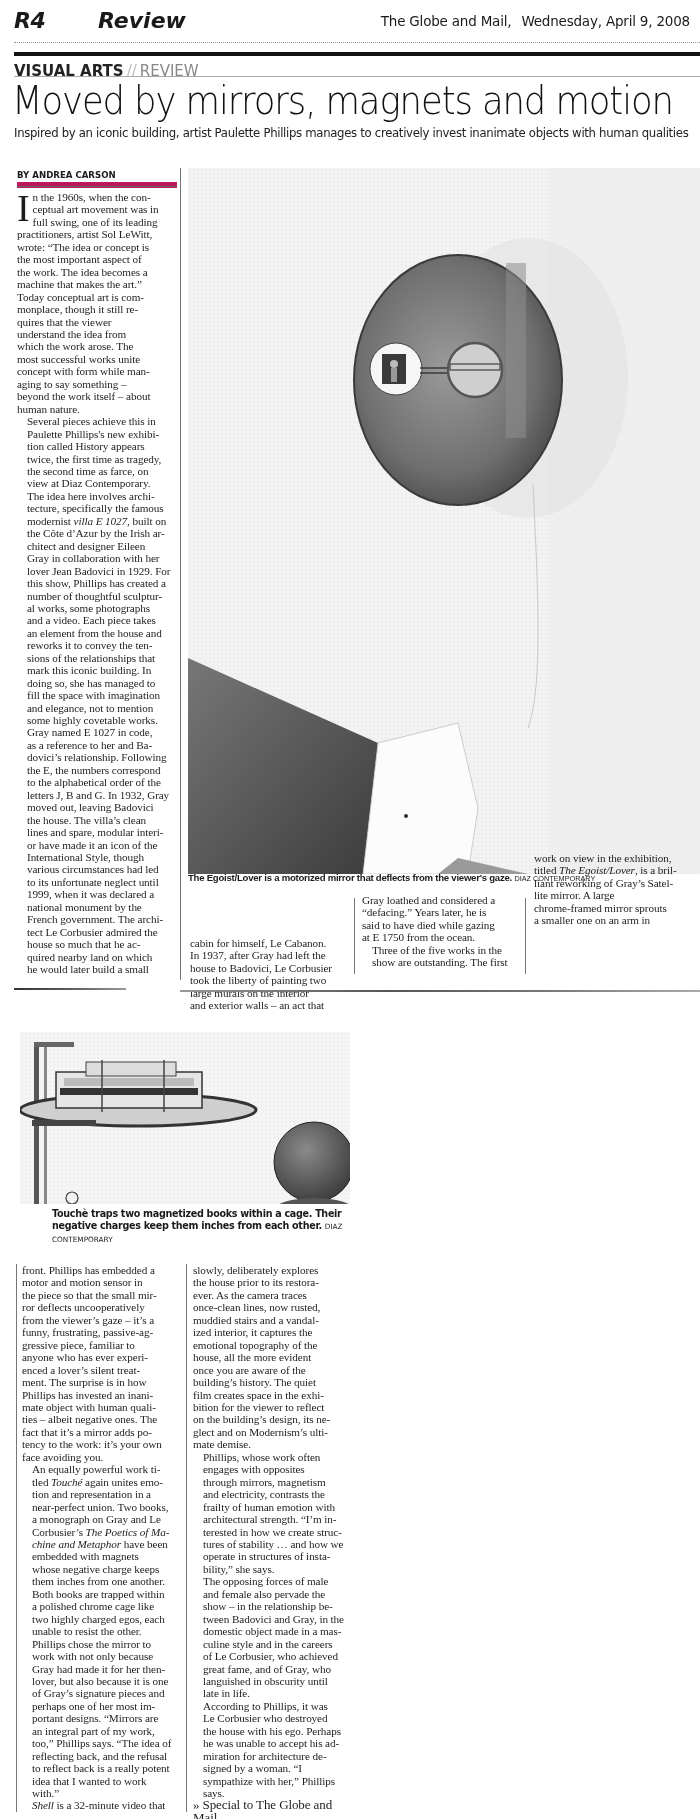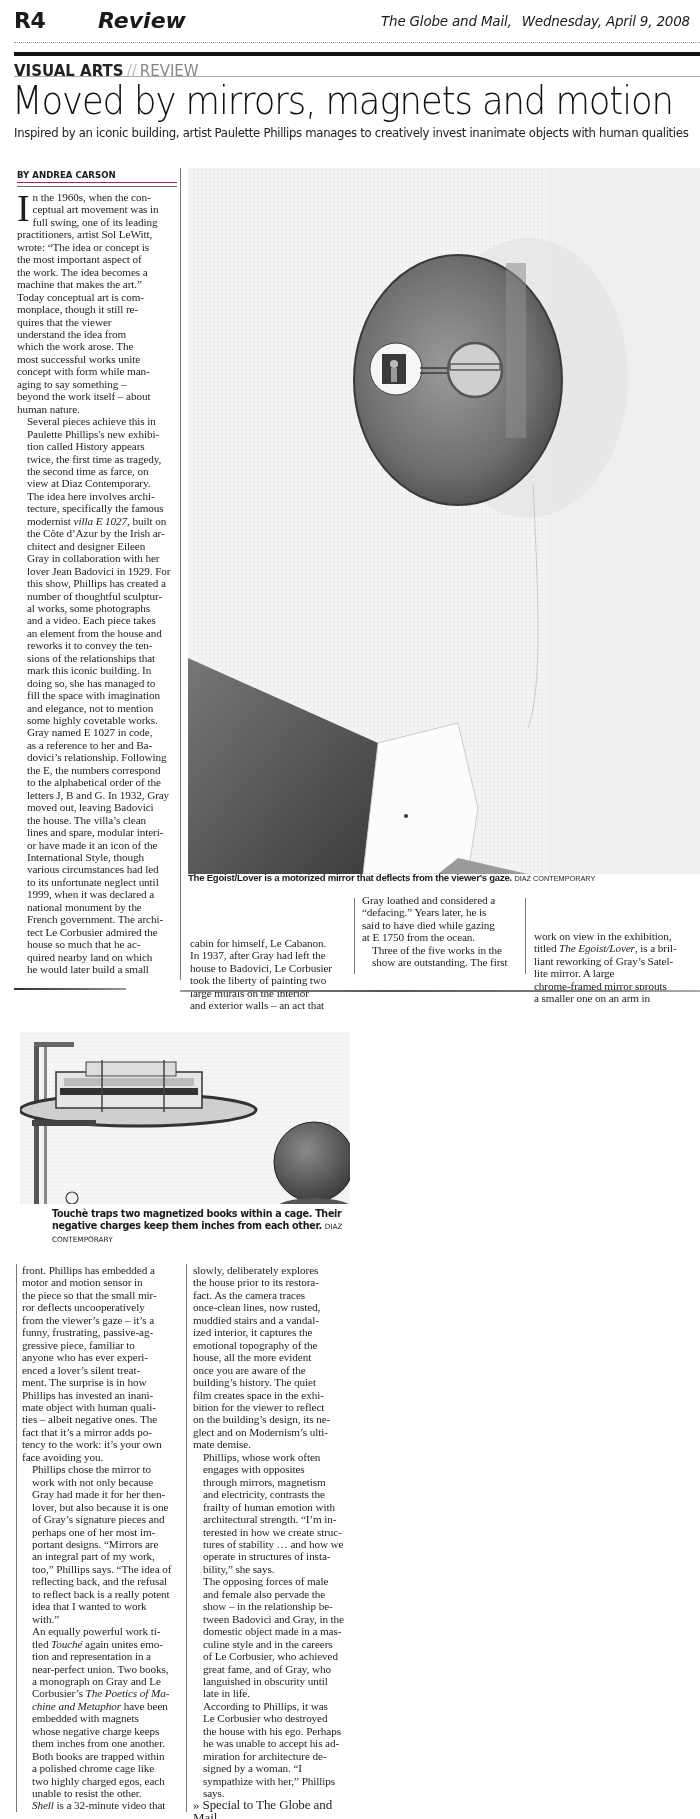--- a/index.html
+++ b/index.html
@@ -5,38 +5,38 @@
   * { box-sizing: border-box; margin: 0; padding: 0; }
   html, body { background: #ffffff; }
   body {
     width: 700px; height: 1819px; position: relative; overflow: hidden;
     color: #1a1a1a;
     font-family: "Liberation Serif", "DejaVu Serif", serif;
   }
   .abs { position: absolute; }
 
   
-  .page-num { left: 14px; top: 8px; font-family: "DejaVu Sans", sans-serif; font-weight: bold; font-size: 22px; letter-spacing: -0.5px; }
+  .page-num { left: 14px; top: 8px; font-family: "DejaVu Sans", sans-serif; font-weight: bold; font-style: italic; font-size: 22px; letter-spacing: -0.5px; }
   .section-name { left: 98px; top: 8px; font-family: "DejaVu Sans", sans-serif; font-weight: bold; font-style: italic; font-size: 22px; }
-  .paper-info { right: 10px; top: 13px; font-family: "DejaVu Sans", sans-serif; font-style: italic; font-size: 13.5px; letter-spacing: -0.2px; }
+  .paper-info { right: 10px; top: 13px; font-family: "DejaVu Sans", sans-serif; font-size: 13.5px; letter-spacing: -0.2px; }
   .paper-info span { margin-left: 10px; }
   .dotted-rule { left: 14px; right: 0; top: 42px; border-top: 1px dotted #999; height: 1px; }
   .thick-rule { left: 14px; right: 0; top: 52px; height: 4px; background: #111; }
 
   .kicker { left: 14px; top: 62px; font-family: "DejaVu Sans", sans-serif; font-size: 15px; letter-spacing: 0; }
   .kicker .k1 { font-weight: bold; color: #222; }
   .kicker .sep { color: #bbb; margin: 0 3px; }
   .kicker .k2 { color: #888; }
   .thin-rule { left: 14px; right: 0; top: 76px; height: 1px; background: #aaa; }
 
   .headline { left: 12px; top: 78px; font-family: "DejaVu Sans", sans-serif; font-weight: 200; font-size: 38.5px; letter-spacing: -1.2px; color: #111; white-space: nowrap; transform: scaleX(0.92); transform-origin: left top; }
   .deck { left: 14px; top: 125px; font-family: "DejaVu Sans", sans-serif; font-size: 12.6px; letter-spacing: -0.35px; color: #222; white-space: nowrap; transform: scaleX(0.93); transform-origin: left top; }
 
   
-  .byline { left: 17px; top: 170px; width: 160px; font-family: "DejaVu Sans", sans-serif; font-weight: bold; font-size: 8.6px; letter-spacing: 0; padding-bottom: 2px; border-bottom: 1px solid #be185d; }
+  .byline { left: 17px; top: 170px; width: 160px; font-family: "DejaVu Sans", sans-serif; font-weight: bold; font-size: 8.6px; letter-spacing: 0; padding-bottom: 2px; border-bottom: 6px solid #be185d; }
   .byline-rule2 { left: 17px; top: 186px; width: 160px; height: 1px; background: #666; }
 
   
   .col {
     font-size: 11.2px; line-height: 12.45px; color: #1d1d1d;
     text-align: left; letter-spacing: -0.1px;
   }
   .col p { text-indent: 10px; }
   .col p.first { text-indent: 0; }
   .col .ln { display: block; white-space: nowrap; }
@@ -51,21 +51,21 @@
   
   .photo1 { left: 188px; top: 168px; width: 512px; height: 706px; overflow: hidden;
     background: linear-gradient(180deg, #f4f4f4 0%, #f6f6f6 60%, #efefef 100%);
   }
   .photo1 svg { display: block; }
   .cap1 { left: 188px; top: 872px; font-family: Liberation Sans, sans-serif; font-weight: bold; font-size: 9.6px; letter-spacing: -0.25px; white-space: nowrap; }
   .cap1 .credit, .cap2 .credit { font-weight: normal; font-size: 7.3px; letter-spacing: 0; text-transform: uppercase; }
 
   .col2 { left: 190px; top: 894px; width: 155px; margin-top: 43px; }
   .col3 { left: 362px; top: 894px; width: 155px; }
-  .col4 { left: 534px; top: 930px; width: 166px; }
+  .col4 { left: 534px; top: 852px; width: 166px; }
   .vr-b { left: 354px; top: 898px; height: 76px; }
   .vr-c { left: 525px; top: 898px; height: 76px; }
 
   .hr-1 { left: 14px; top: 988px; width: 112px; height: 2px; background: linear-gradient(90deg, #333, #666 60%, #999); }
   .hr-2 { left: 180px; top: 990px; right: 0; height: 2px; background: linear-gradient(90deg, #999, #555 40%, #777 70%, #aaa); }
 
   
   .photo2 { left: 20px; top: 1032px; width: 330px; height: 172px; overflow: hidden; background: #f3f3f3; }
   .cap2 { left: 20px; top: 1208px; width: 330px; font-family: "DejaVu Sans", sans-serif; font-weight: bold; font-size: 9.6px; line-height: 12px; letter-spacing: -0.3px; margin-left: 32px; }
 
@@ -311,60 +311,60 @@
       <span class="ln">enced a lover’s silent treat-</span>
       <span class="ln">ment. The surprise is in how</span>
       <span class="ln">Phillips has invested an inani-</span>
       <span class="ln">mate object with human quali-</span>
       <span class="ln">ties – albeit negative ones. The</span>
       <span class="ln">fact that it’s a mirror adds po-</span>
       <span class="ln">tency to the work: it’s your own</span>
       <span class="ln">face avoiding you.</span>
     </p>
     <p>
-      <span class="ln">Phillips chose the mirror to</span>
-      <span class="ln">work with not only because</span>
-      <span class="ln">Gray had made it for her then-</span>
-      <span class="ln">lover, but also because it is one</span>
-      <span class="ln">of Gray’s signature pieces and</span>
-      <span class="ln">perhaps one of her most im-</span>
-      <span class="ln">portant designs. “Mirrors are</span>
-      <span class="ln">an integral part of my work,</span>
-      <span class="ln">too,” Phillips says. “The idea of</span>
-      <span class="ln">reflecting back, and the refusal</span>
-      <span class="ln">to reflect back is a really potent</span>
-      <span class="ln">idea that I wanted to work</span>
-      <span class="ln">with.”</span>
-    </p>
-    <p>
       <span class="ln">An equally powerful work ti-</span>
       <span class="ln">tled <i>Touché</i> again unites emo-</span>
       <span class="ln">tion and representation in a</span>
       <span class="ln">near-perfect union. Two books,</span>
       <span class="ln">a monograph on Gray and Le</span>
       <span class="ln">Corbusier’s <i>The Poetics of Ma-</i></span>
       <span class="ln"><i>chine and Metaphor</i> have been</span>
       <span class="ln">embedded with magnets</span>
       <span class="ln">whose negative charge keeps</span>
       <span class="ln">them inches from one another.</span>
       <span class="ln">Both books are trapped within</span>
       <span class="ln">a polished chrome cage like</span>
       <span class="ln">two highly charged egos, each</span>
       <span class="ln">unable to resist the other.</span>
     </p>
     <p>
+      <span class="ln">Phillips chose the mirror to</span>
+      <span class="ln">work with not only because</span>
+      <span class="ln">Gray had made it for her then-</span>
+      <span class="ln">lover, but also because it is one</span>
+      <span class="ln">of Gray’s signature pieces and</span>
+      <span class="ln">perhaps one of her most im-</span>
+      <span class="ln">portant designs. “Mirrors are</span>
+      <span class="ln">an integral part of my work,</span>
+      <span class="ln">too,” Phillips says. “The idea of</span>
+      <span class="ln">reflecting back, and the refusal</span>
+      <span class="ln">to reflect back is a really potent</span>
+      <span class="ln">idea that I wanted to work</span>
+      <span class="ln">with.”</span>
+    </p>
+    <p>
       <span class="ln"><i>Shell</i> is a 32-minute video that</span>
     </p>
   </div>
 <div class="abs vrule vr-e"></div>
 <div class="abs col col6">
 <p class="first">
       <span class="ln">slowly, deliberately explores</span>
       <span class="ln">the house prior to its restora-</span>
-      <span class="ln">fact. As the camera traces</span>
+      <span class="ln">ever. As the camera traces</span>
       <span class="ln">once-clean lines, now rusted,</span>
       <span class="ln">muddied stairs and a vandal-</span>
       <span class="ln">ized interior, it captures the</span>
       <span class="ln">emotional topography of the</span>
       <span class="ln">house, all the more evident</span>
       <span class="ln">once you are aware of the</span>
       <span class="ln">building’s history. The quiet</span>
       <span class="ln">film creates space in the exhi-</span>
       <span class="ln">bition for the viewer to reflect</span>
       <span class="ln">on the building’s design, its ne-</span>

